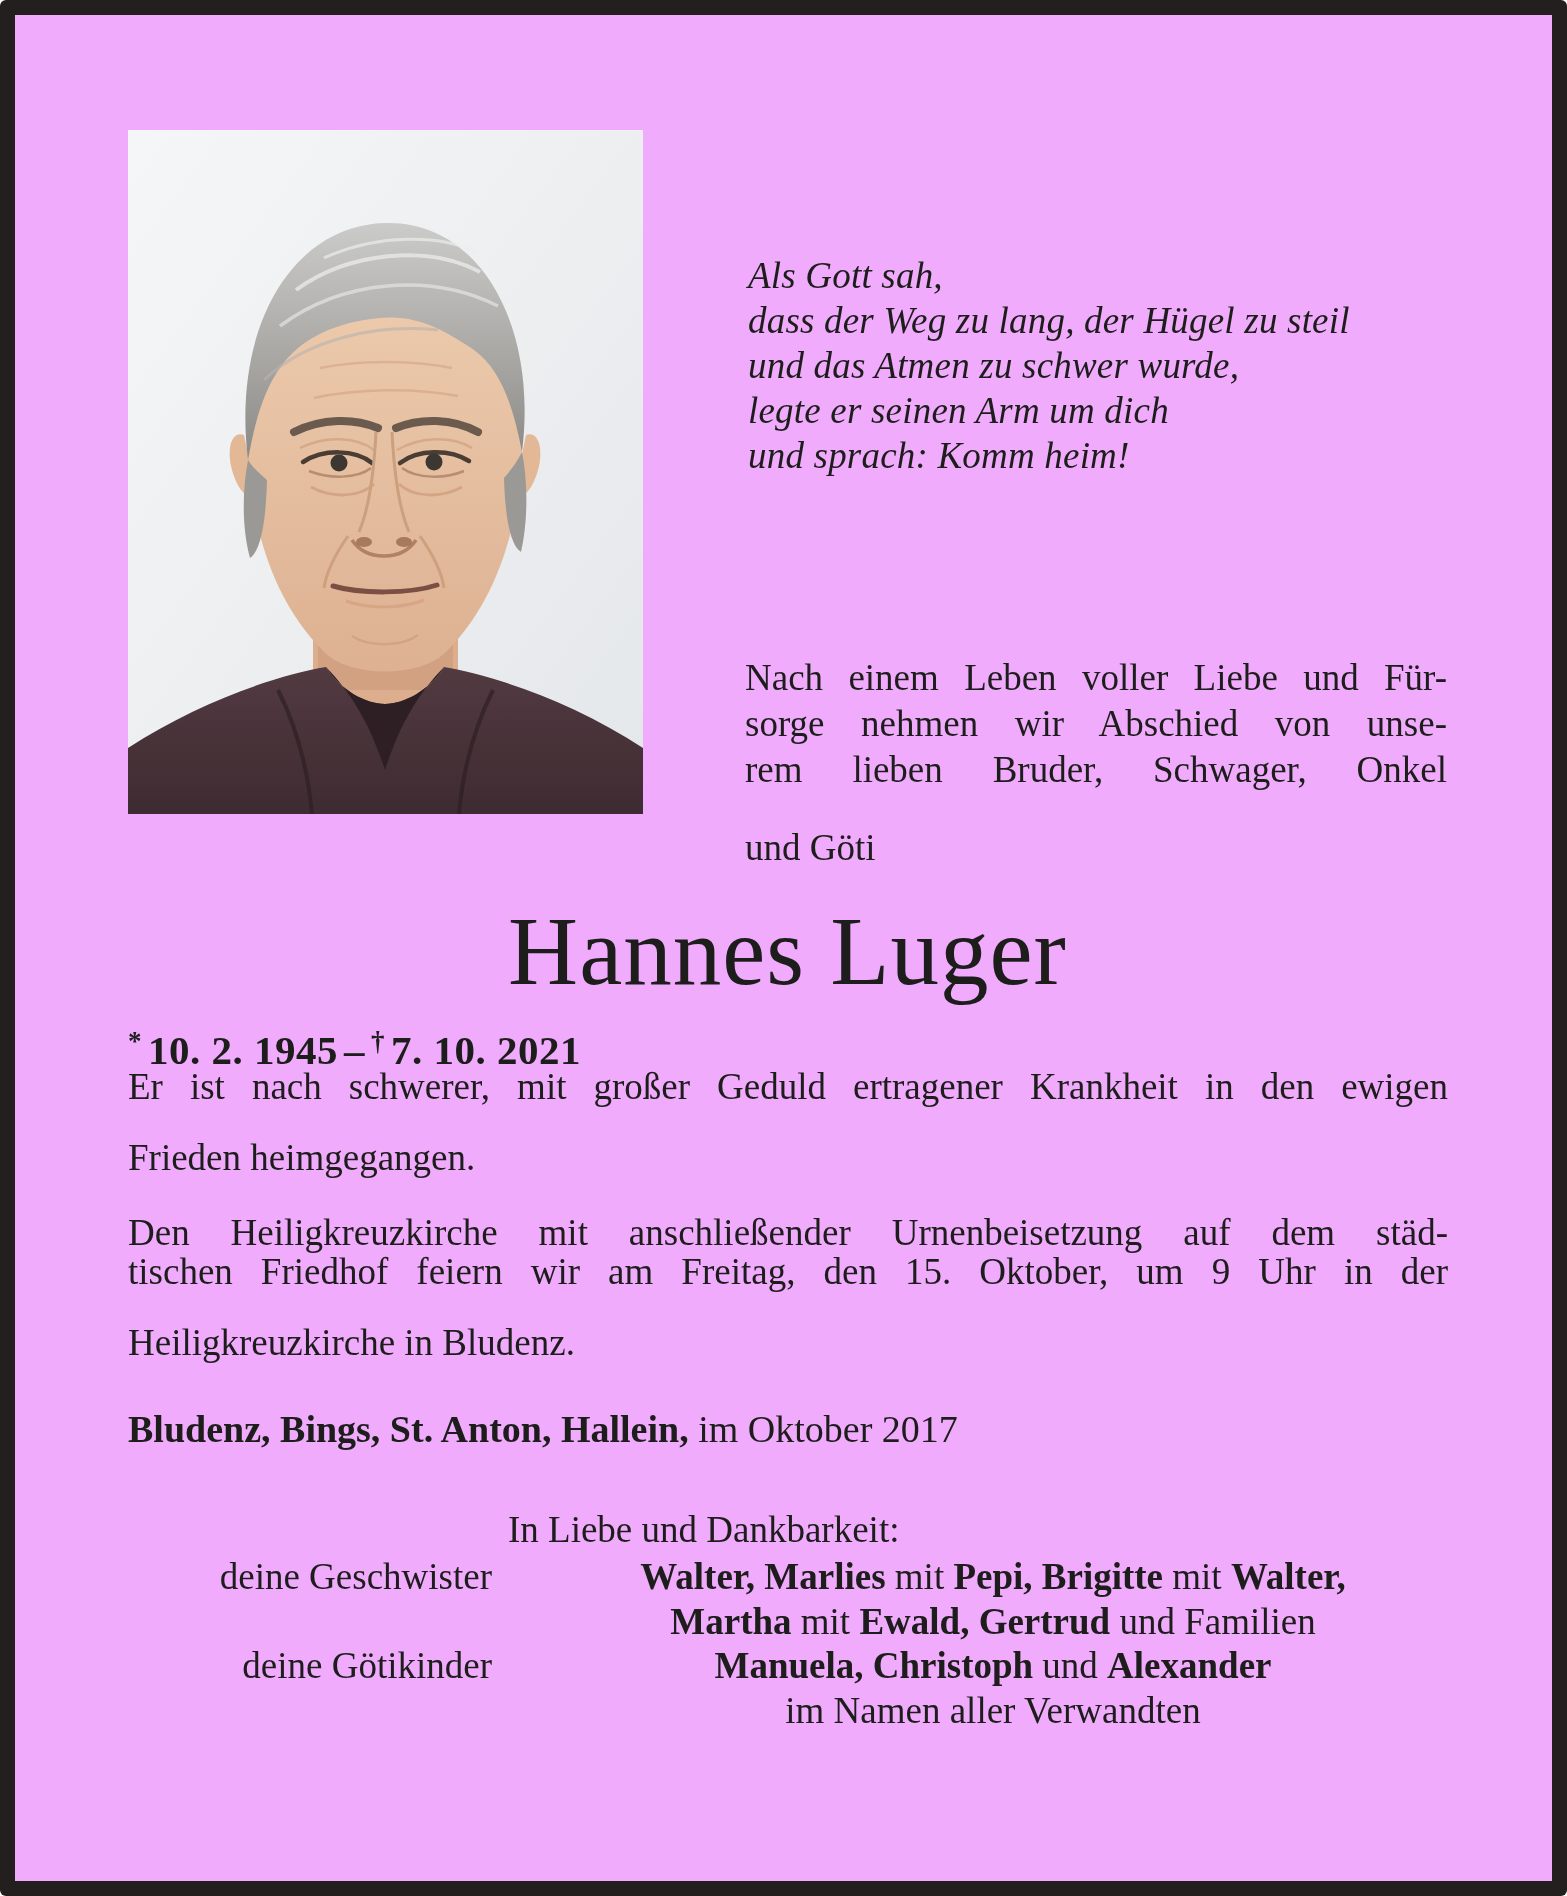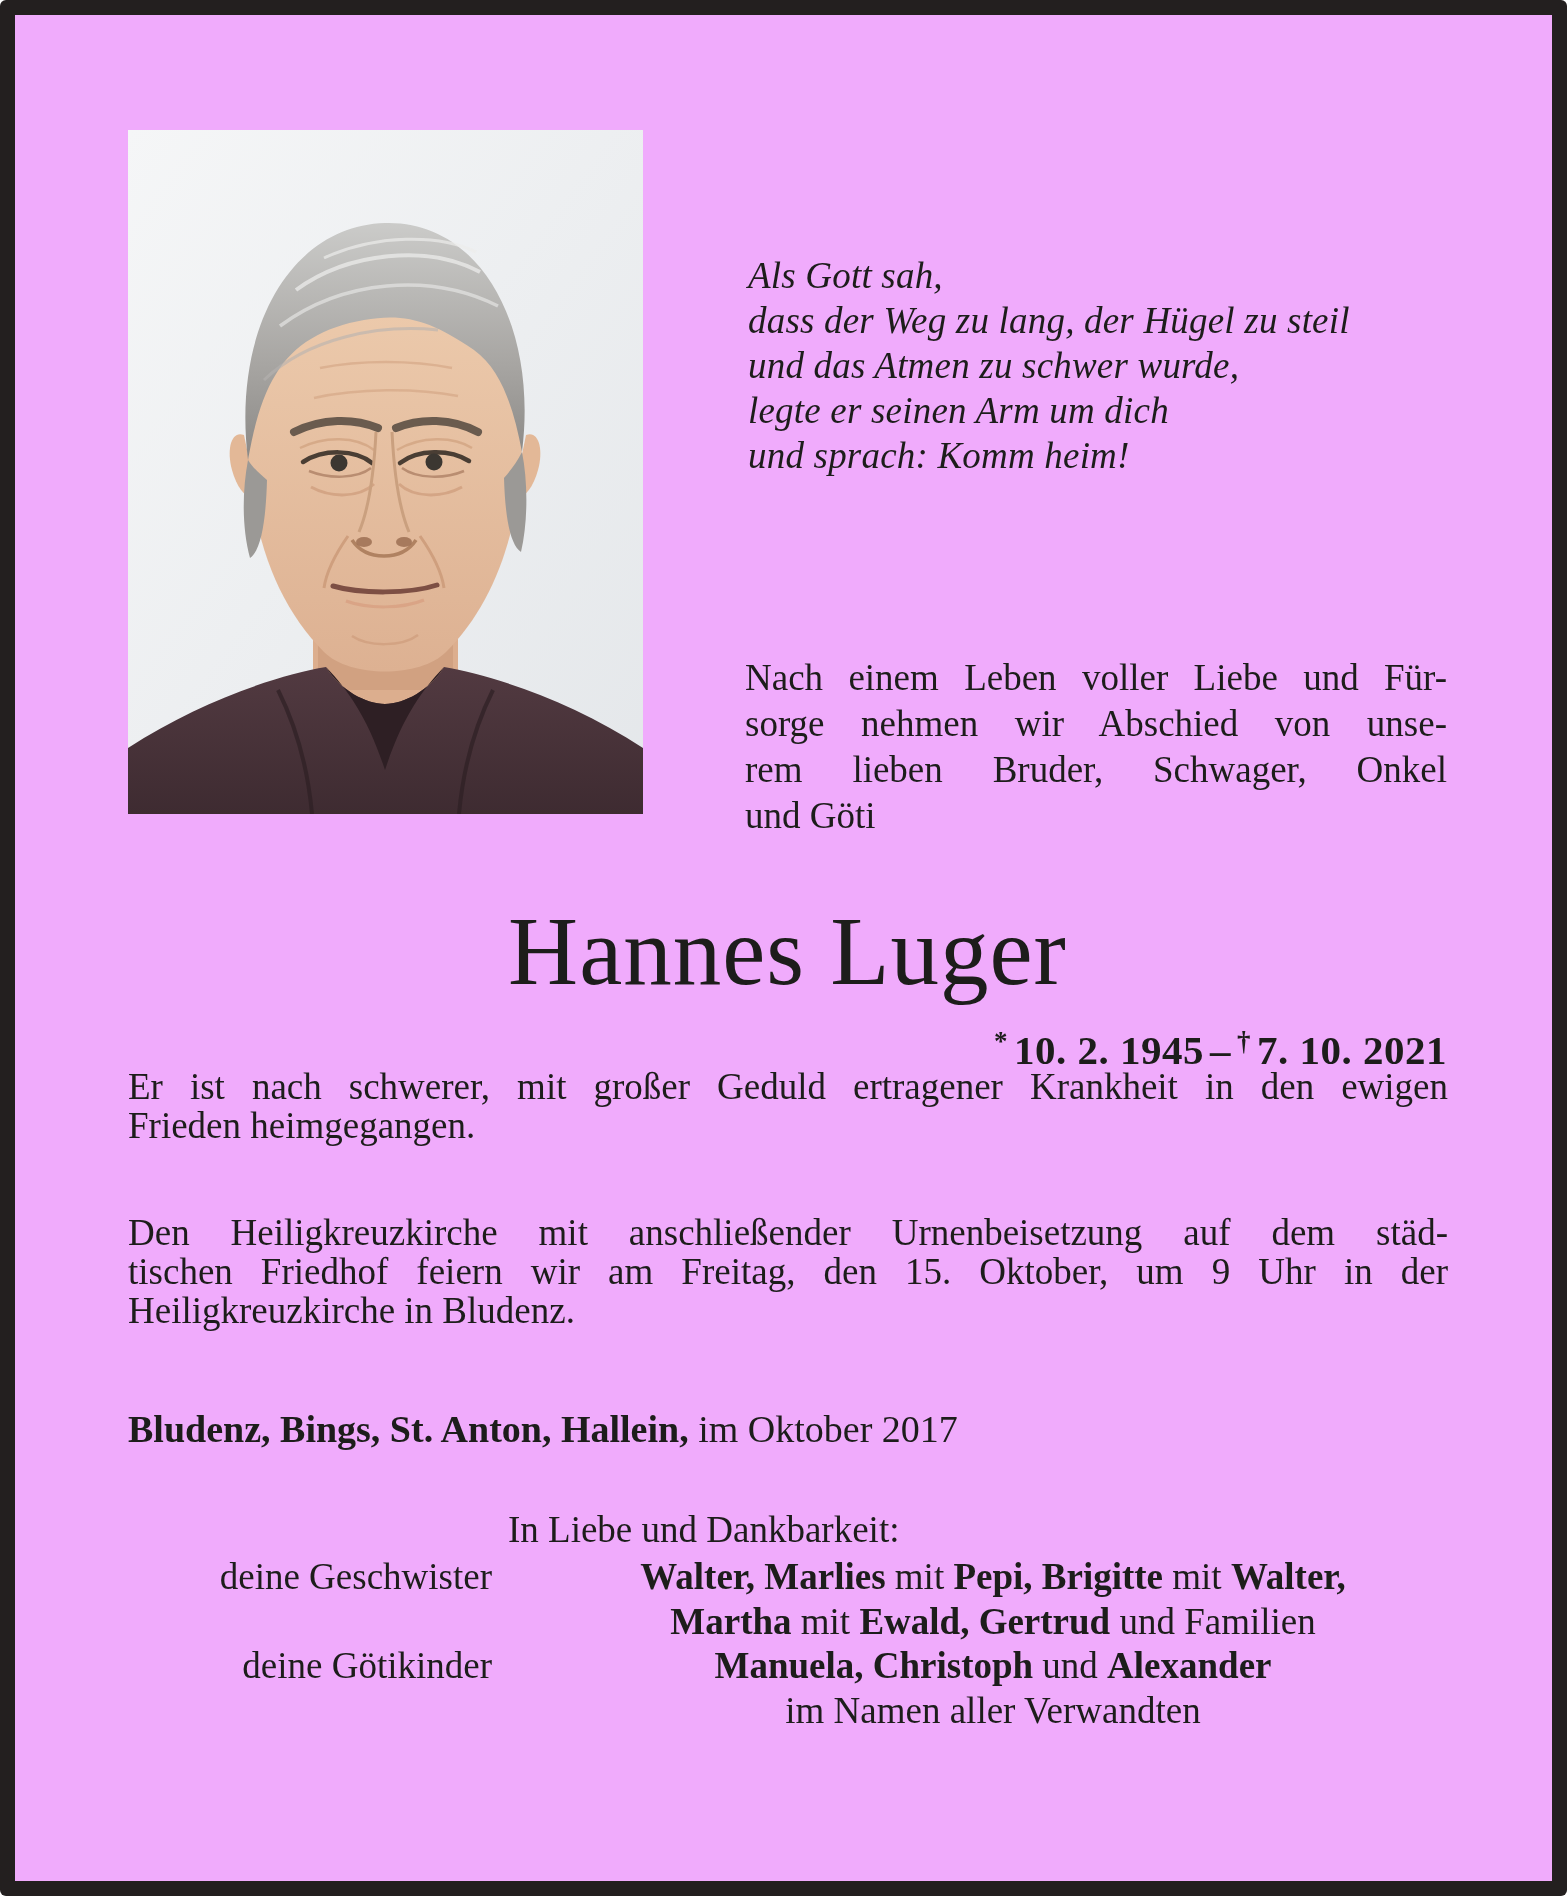--- a/index.html
+++ b/index.html
@@ -51,40 +51,40 @@
   .farewell {
     position: absolute;
     left: 730px;
     top: 640px;
     width: 702px;
     font-size: 37px;
     line-height: 46px;
   }
 
   .justified .line { text-align: justify; text-align-last: justify; }
-  .justified .line:last-child { text-align: left; text-align-last: left; }
+  .justified .line:last-child { text-align: left; text-align-last: left; margin-top: 32px; }
 
   
   .name {
     position: absolute;
     left: 113px;
     right: 105px;
     top: 882px;
     text-align: center;
     font-size: 97px;
     line-height: 110px;
     letter-spacing: 1px;
     white-space: nowrap;
   }
   .dates {
     position: absolute;
     left: 113px;
-    right: 105px;
+    right: 99px;
     top: 1002px;
-    text-align: right;
+    text-align: left;
     font-size: 41px;
     font-weight: bold;
     line-height: 48px;
     letter-spacing: 0.5px;
   }
   .dates .sym {
     display: inline-block;
     font-size: 27px;
     vertical-align: 14px;
     margin-right: 6px;

